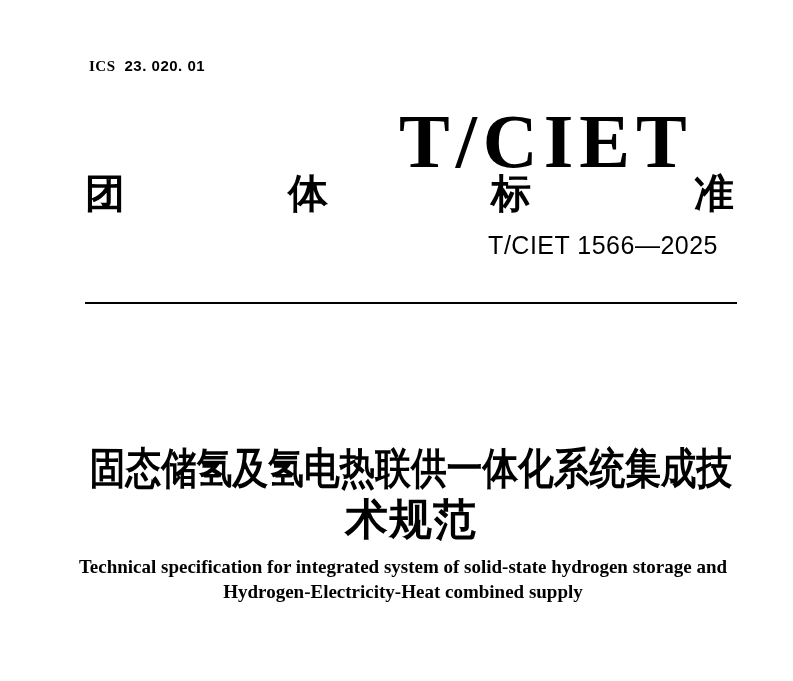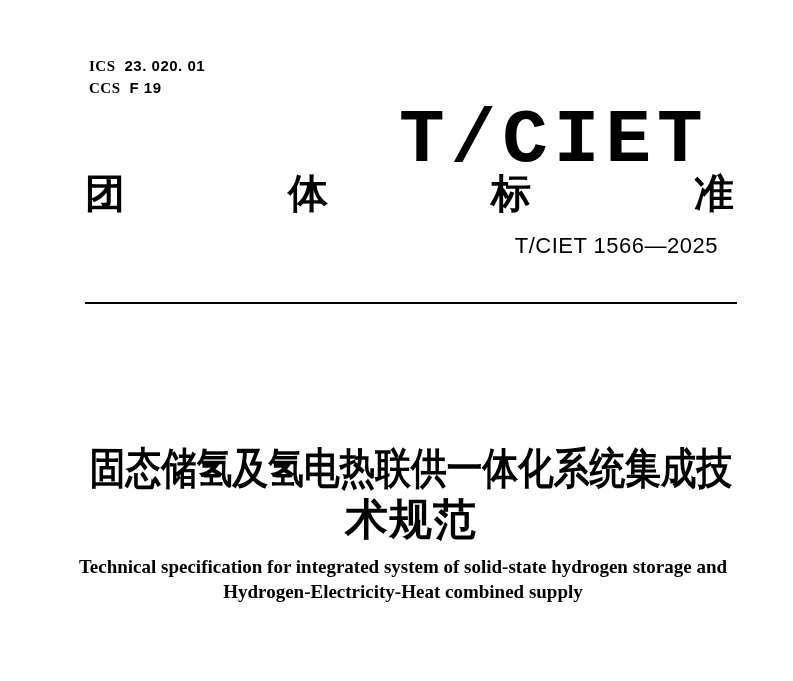--- a/index.html
+++ b/index.html
@@ -12,33 +12,33 @@
     margin-top:22px;
   }
   
   .ics-block{position:absolute;left:89px;top:33px;font-size:15px;line-height:22px;}
   .code-row{display:flex;gap:9px;align-items:baseline;}
   .code-label{font-family:"Liberation Serif", serif;font-weight:bold;letter-spacing:.5px;}
   .code-value{font-family:"Liberation Sans", sans-serif;letter-spacing:.5px;font-weight:bold;}
   
   .logo{
     position:absolute;left:399px;top:81px;
-    font-family:Liberation Mono, monospace;font-weight:bold;
+    font-family:Liberation Serif, serif;font-weight:bold;
     font-size:76px;line-height:1;letter-spacing:6px;white-space:nowrap;
   }
   
   .org-title{
     position:absolute;left:85px;top:149px;width:649px;
     display:flex;justify-content:space-between;
     font-size:40px;font-weight:600;line-height:1.1;
   }
   
   .std-number{
     position:absolute;top:213px;right:75px;
-    font-size:22px;line-height:21px;letter-spacing:.5px;white-space:nowrap;
+    font-size:25px;line-height:21px;letter-spacing:.5px;white-space:nowrap;
   }
   
   .rule{position:absolute;left:85px;top:280px;width:652px;height:2px;background:#000000;}
   
   .title-block{
     position:absolute;left:85px;top:421px;width:652px;
     text-align:center;font-weight:bold;font-size:43px;line-height:51px;
   }
   .title-line1-wrap{display:flex;justify-content:center;text-align:center;}
   .title-line1{white-space:nowrap;transform:scaleX(.83);transform-origin:50% 50%;}
@@ -54,24 +54,20 @@
 </style>
 </head>
 <body>
 
 <div class="page">
 
   <div class="ics-block">
     <div class="code-row">
       <span class="code-label">ICS</span>
       <span class="code-value">23. 020. 01</span>
-    </div>
-    <div class="code-row">
-      <span class="code-label">CCS</span>
-      <span class="code-value">F 19</span>
     </div>
   </div>
 
   <div class="logo">T/CIET</div>
 
   <div class="org-title">
     <span>团</span>
     <span>体</span>
     <span>标</span>
     <span>准</span>

